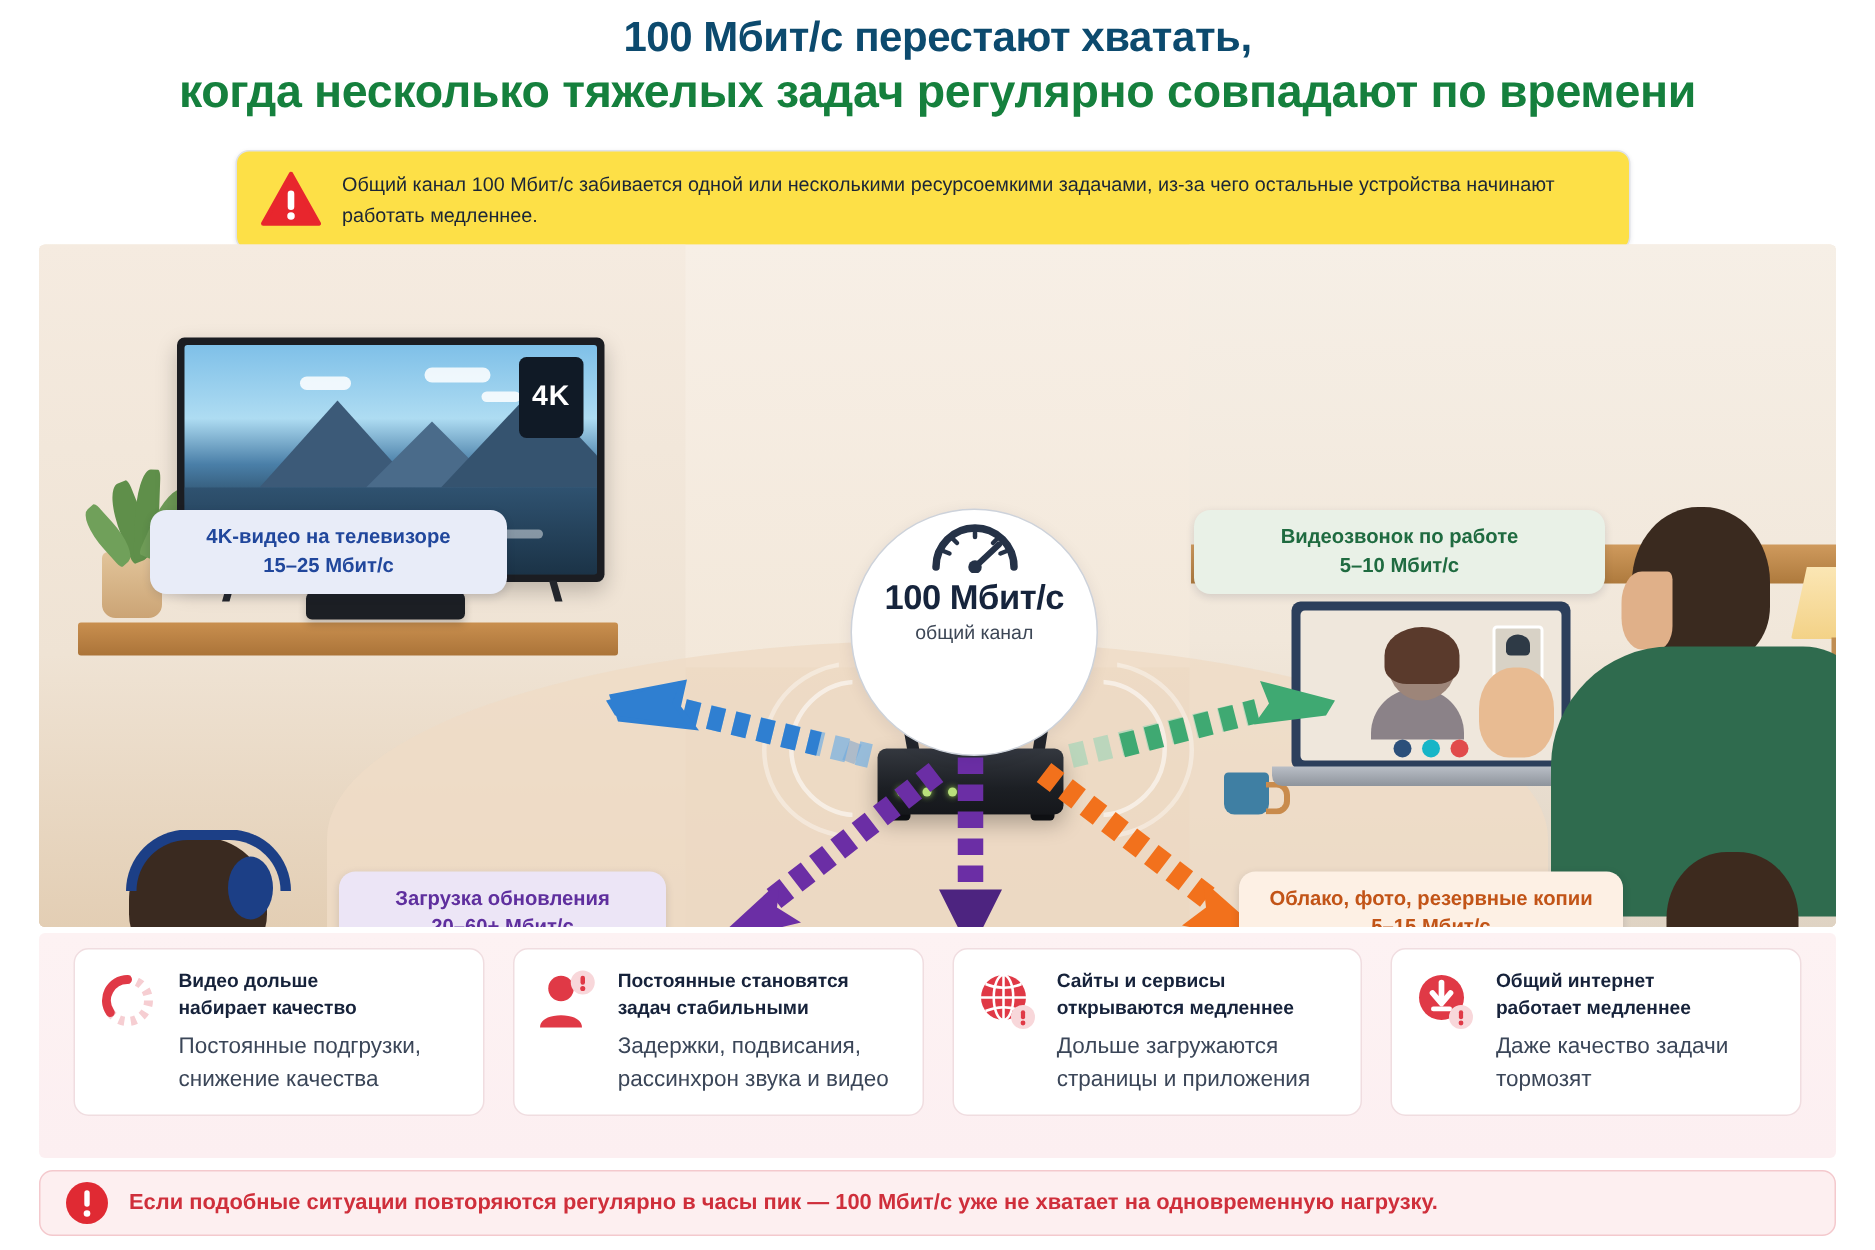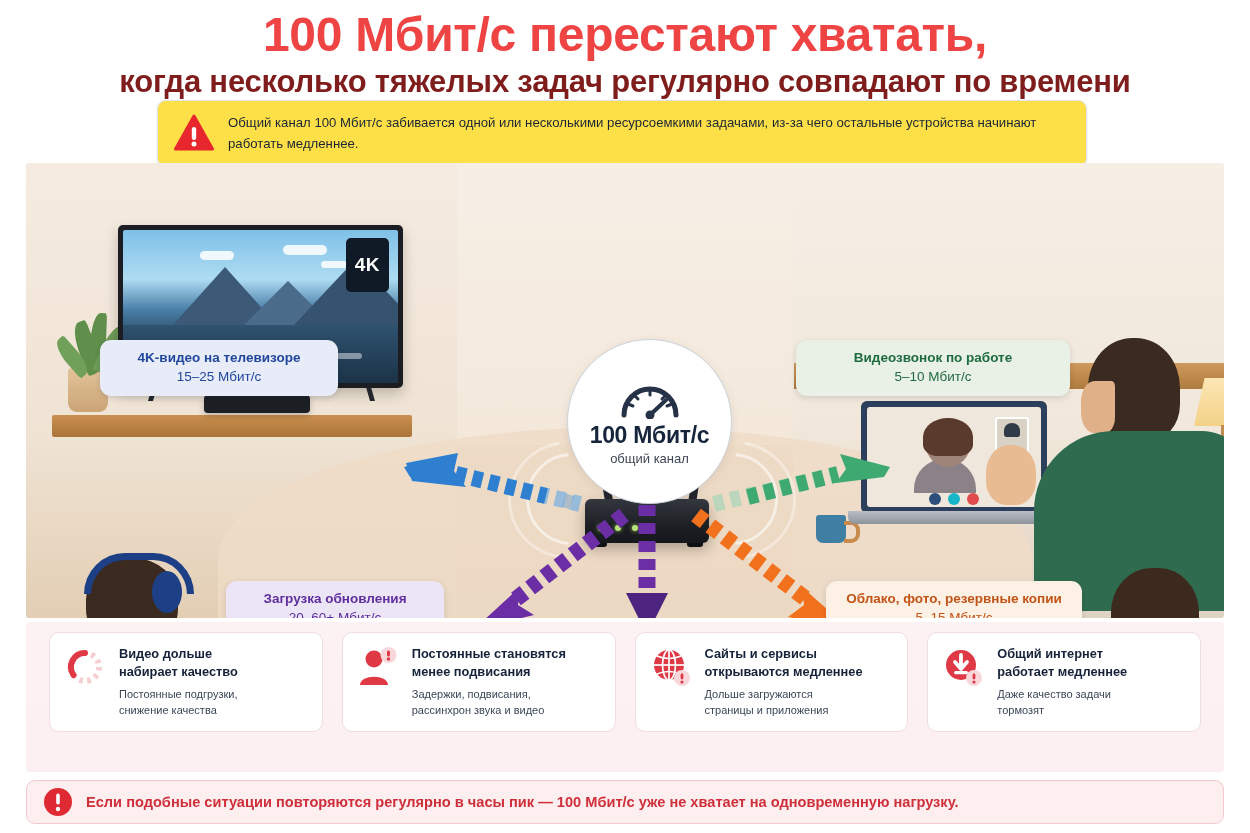--- a/index.html
+++ b/index.html
@@ -8,25 +8,25 @@
     background:#ffffff;
     font-family:"Liberation Sans","DejaVu Sans",sans-serif;
     overflow:hidden;
     position:relative;
   }
   .page{position:relative;width:1250px;height:833px;overflow:hidden;background:#fff;}
 
   
   .header{padding-top:10px;text-align:center;}
   .title1{
-    font-size:48px;font-weight:bold;color:#ef4444;letter-spacing:-0.3px;
+    font-size:28px;font-weight:bold;color:#0c4a6e;letter-spacing:-0.3px;
     line-height:1.06;
   }
   .title2{
-    font-size:31px;font-weight:bold;color:#7f1d1d;letter-spacing:-0.2px;
+    font-size:31px;font-weight:bold;color:#15803d;letter-spacing:-0.2px;
     line-height:1.1;margin-top:4px;
   }
 
   .alert-box{
     position:absolute;left:157px;top:100px;width:930px;
     background:#fde047;border:1px solid #e0e2e8;border-radius:9px;
     box-shadow:0 1px 3px rgba(20,30,60,.08);
     display:flex;align-items:center;gap:14px;
     padding:11px 18px 11px 16px;box-sizing:border-box;
   }
@@ -135,21 +135,21 @@
   .w-head{position:absolute;left:1085px;top:405px;width:88px;height:96px;
      background:#3d2a1e;border-radius:46% 46% 42% 42%;}
   .lamp-sh{position:absolute;left:1168px;top:215px;width:66px;height:48px;
      background:linear-gradient(180deg,#fbe6b4,#f3d287);border-radius:6px 6px 2px 2px;clip-path:polygon(16% 0,84% 0,100% 100%,0 100%);}
   .lamp-st{position:absolute;left:1195px;top:262px;width:10px;height:48px;background:#c08d52;}
 
   
   .speed-circle{
     position:absolute;left:541px;top:176px;width:163px;height:163px;border-radius:50%;
     background:#ffffff;border:1px solid #cdd2da;
-    display:flex;flex-direction:column;align-items:center;justify-content:center;
+    display:flex;flex-direction:column;align-items:center;
     box-shadow:0 2px 10px rgba(20,30,60,.08);z-index:14;
   }
   .gauge{margin-top:2px;margin-bottom:3px;}
   .speed-main{font-size:23px;font-weight:bold;color:#16243c;letter-spacing:-.3px;}
   .speed-sub{font-size:13px;color:#3d4756;margin-top:2px;}
 
   
   .router{position:absolute;left:559px;top:336px;width:124px;height:44px;
      background:linear-gradient(180deg,#34383f 0%,#1c1f24 60%,#15171b 100%);
      border-radius:6px;z-index:12;box-shadow:0 6px 14px rgba(0,0,0,.28);}
@@ -163,21 +163,21 @@
 
   
   .arrow{position:absolute;z-index:13;}
 
   
   .lbl{
     position:absolute;border-radius:11px;padding:9px 16px;text-align:center;
     box-shadow:0 2px 6px rgba(20,30,60,.14);z-index:16;box-sizing:border-box;
   }
   .lbl .t{font-size:13.5px;font-weight:bold;line-height:1.35;}
-  .lbl .v{font-size:13.5px;font-weight:normal;line-height:1.5;}
+  .lbl .v{font-size:13.5px;font-weight:bold;line-height:1.5;}
   .lbl-tv{left:74px;top:177px;width:238px;background:#e8ecf8;}
   .lbl-tv .t,.lbl-tv .v{color:#21479c;}
   .lbl-call{left:770px;top:177px;width:274px;background:#e9f1e7;}
   .lbl-call .t,.lbl-call .v{color:#1f6b40;}
   .lbl-upd{left:200px;top:418px;width:218px;background:#ece5f6;}
   .lbl-upd .t,.lbl-upd .v{color:#5f2f9e;}
   .lbl-cloud{left:800px;top:418px;width:256px;background:#fdf0e4;}
   .lbl-cloud .t,.lbl-cloud .v{color:#c25417;}
 
   
@@ -189,21 +189,21 @@
   .bottom-head{
     text-align:center;color:#d63a48;font-weight:bold;font-size:14.2px;padding-top:11px;
   }
   .cards{display:flex;gap:19px;padding:10px 23px 0 23px;box-sizing:border-box;}
   .card{
     flex:1;background:#fff;border:1px solid #f0dde0;border-radius:10px;
     padding:12px 13px;box-sizing:border-box;display:flex;gap:12px;min-height:98px;
   }
   .card-ic{flex:0 0 auto;width:44px;height:44px;display:flex;align-items:center;justify-content:center;}
   .card-t{font-size:12.8px;font-weight:bold;color:#16223a;line-height:1.38;}
-  .card-d{font-size:11px;color:#3b4658;line-height:1.45;margin-top:7px;}
+  .card-d{font-size:15px;color:#3b4658;line-height:1.45;margin-top:7px;}
 
   .footer{
     position:absolute;left:26px;top:780px;width:1198px;height:44px;
     background:#fdeff0;border:1px solid #f4c9cd;border-radius:9px;
     display:flex;align-items:center;gap:13px;padding:0 16px;box-sizing:border-box;
   }
   .footer-txt{font-size:14.6px;font-weight:bold;color:#cf2f3b;}
 </style>
 </head>
 <body>
@@ -404,21 +404,21 @@
             <circle cx="17" cy="13" r="8.5" fill="#e03946"></circle>
             <path d="M3 39 C3 28 31 28 31 39 Z" fill="#e03946"></path>
             <circle cx="31.5" cy="9" r="8" fill="#f8d7da"></circle>
             <rect x="30" y="4.5" width="3" height="6" rx="1.5" fill="#e03946"></rect>
             <circle cx="31.5" cy="13" r="1.7" fill="#e03946"></circle>
           </svg>
         </div>
         <div>
           <div class="card-t">
             <div>Постоянные становятся</div>
-            <div>менее подвисания</div>
+            <div>задач стабильными</div>
           </div>
           <div class="card-d">
             <div>Задержки, подвисания,</div>
             <div>рассинхрон звука и видео</div>
           </div>
         </div>
       </div>
 
       <div class="card">
         <div class="card-ic">

